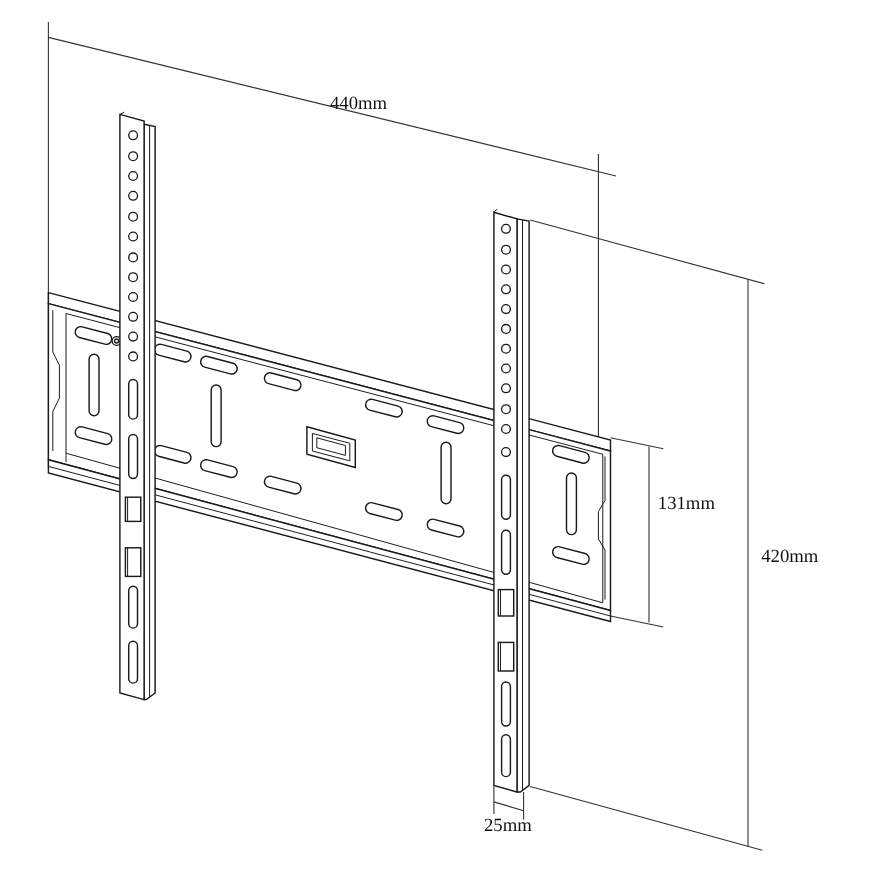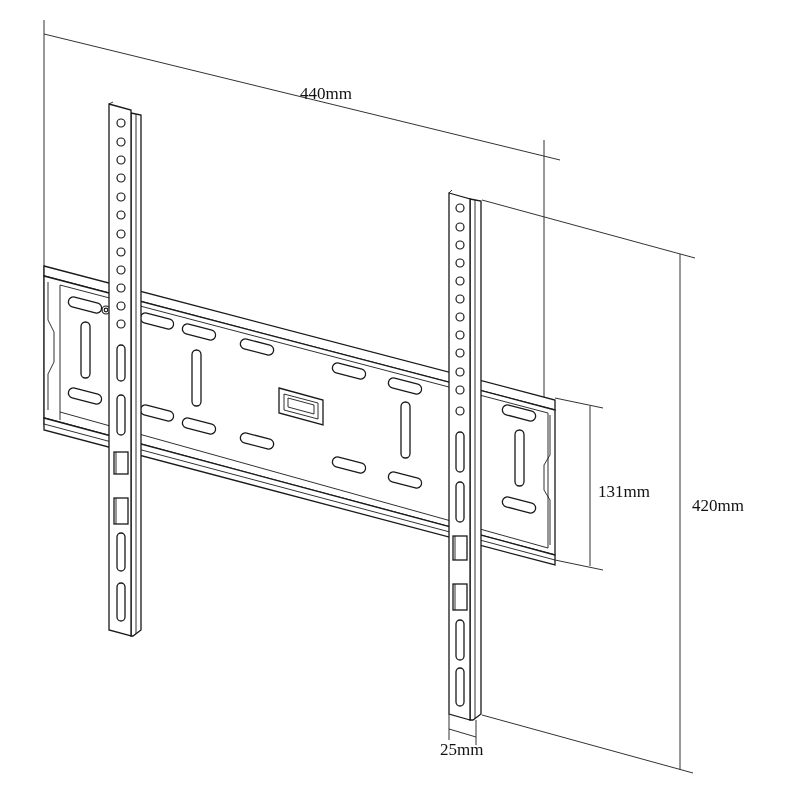--- a/index.html
+++ b/index.html
@@ -156,16 +156,16 @@
     </g>
 
     <g>
       <line class="dim" x1="449" y1="714" x2="449" y2="740"></line>
       <line class="dim" x1="476" y1="720" x2="476" y2="745"></line>
       <line class="dim" x1="449" y1="729" x2="476" y2="737"></line>
     </g>
   </svg>
 
   <span class="label" style="left:300px; top:64px;margin-top:20px;">440mm</span>
-  <span class="label" style="left:598px; top:482px;">131mm</span>
+  <span class="label" style="left:598px; top:448px;">131mm</span>
   <span class="label" style="left:692px; top:496px;">420mm</span>
   <span class="label" style="left:440px; top:740px;text-align:center;">25mm</span>
 </div>
 
 </body></html>

